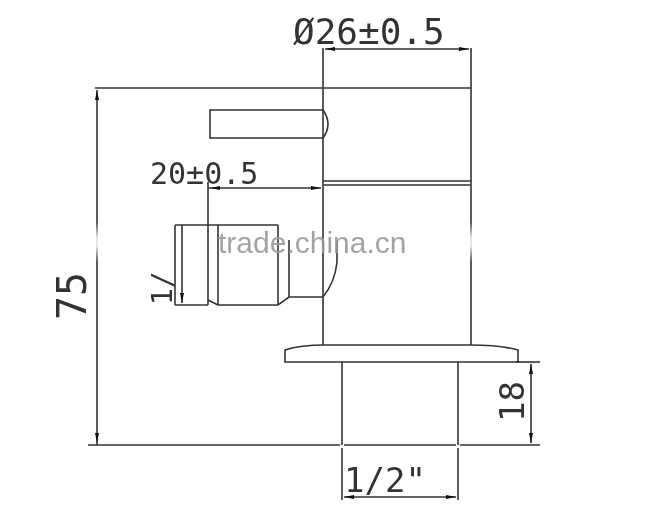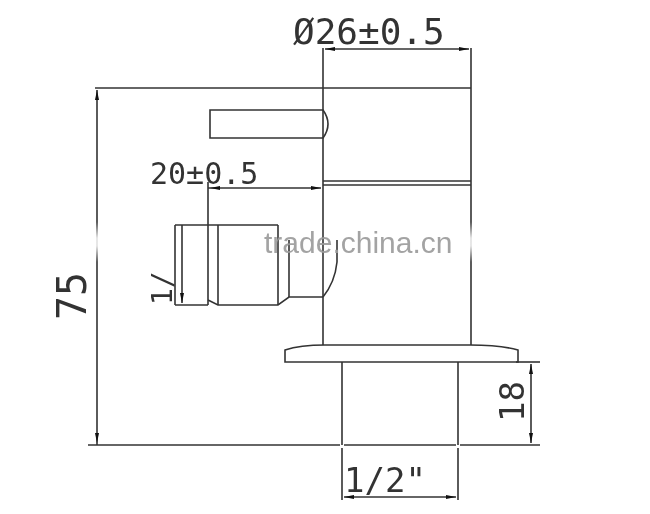--- a/index.html
+++ b/index.html
@@ -1,19 +1,19 @@
 <!DOCTYPE html>
 <html><head>
   <meta charset="utf-8">
   <style>
     html, body { margin: 0; padding: 0; background: #ffffff; }
     .canvas { position: relative; width: 650px; height: 514px; background: #ffffff; overflow: hidden; text-align: right; }
     svg { position: absolute; left: 0; top: 0; }
     .watermark { position: absolute; left: 218px; top: 226px; font-family: "Liberation Sans", sans-serif;
-      font-size: 30px; color: #9a9a9a; letter-spacing: 0px; opacity: 0.9; padding-left: 46px; }
+      font-size: 30px; color: #9a9a9a; letter-spacing: 0px; opacity: 0.9; }
     .wm-band { position: absolute; background: linear-gradient(to bottom, rgba(255,255,255,0), rgba(255,255,255,0.85) 40%, rgba(255,255,255,0.85) 60%, rgba(255,255,255,0)); }
   </style>
 </head>
 <body>
 
 <div class="canvas">
   <svg width="650" height="514" viewBox="0 0 650 514">
     <g stroke="#333333" stroke-width="1.6" fill="none">
 
       <line x1="323" y1="48" x2="323" y2="88"></line>

